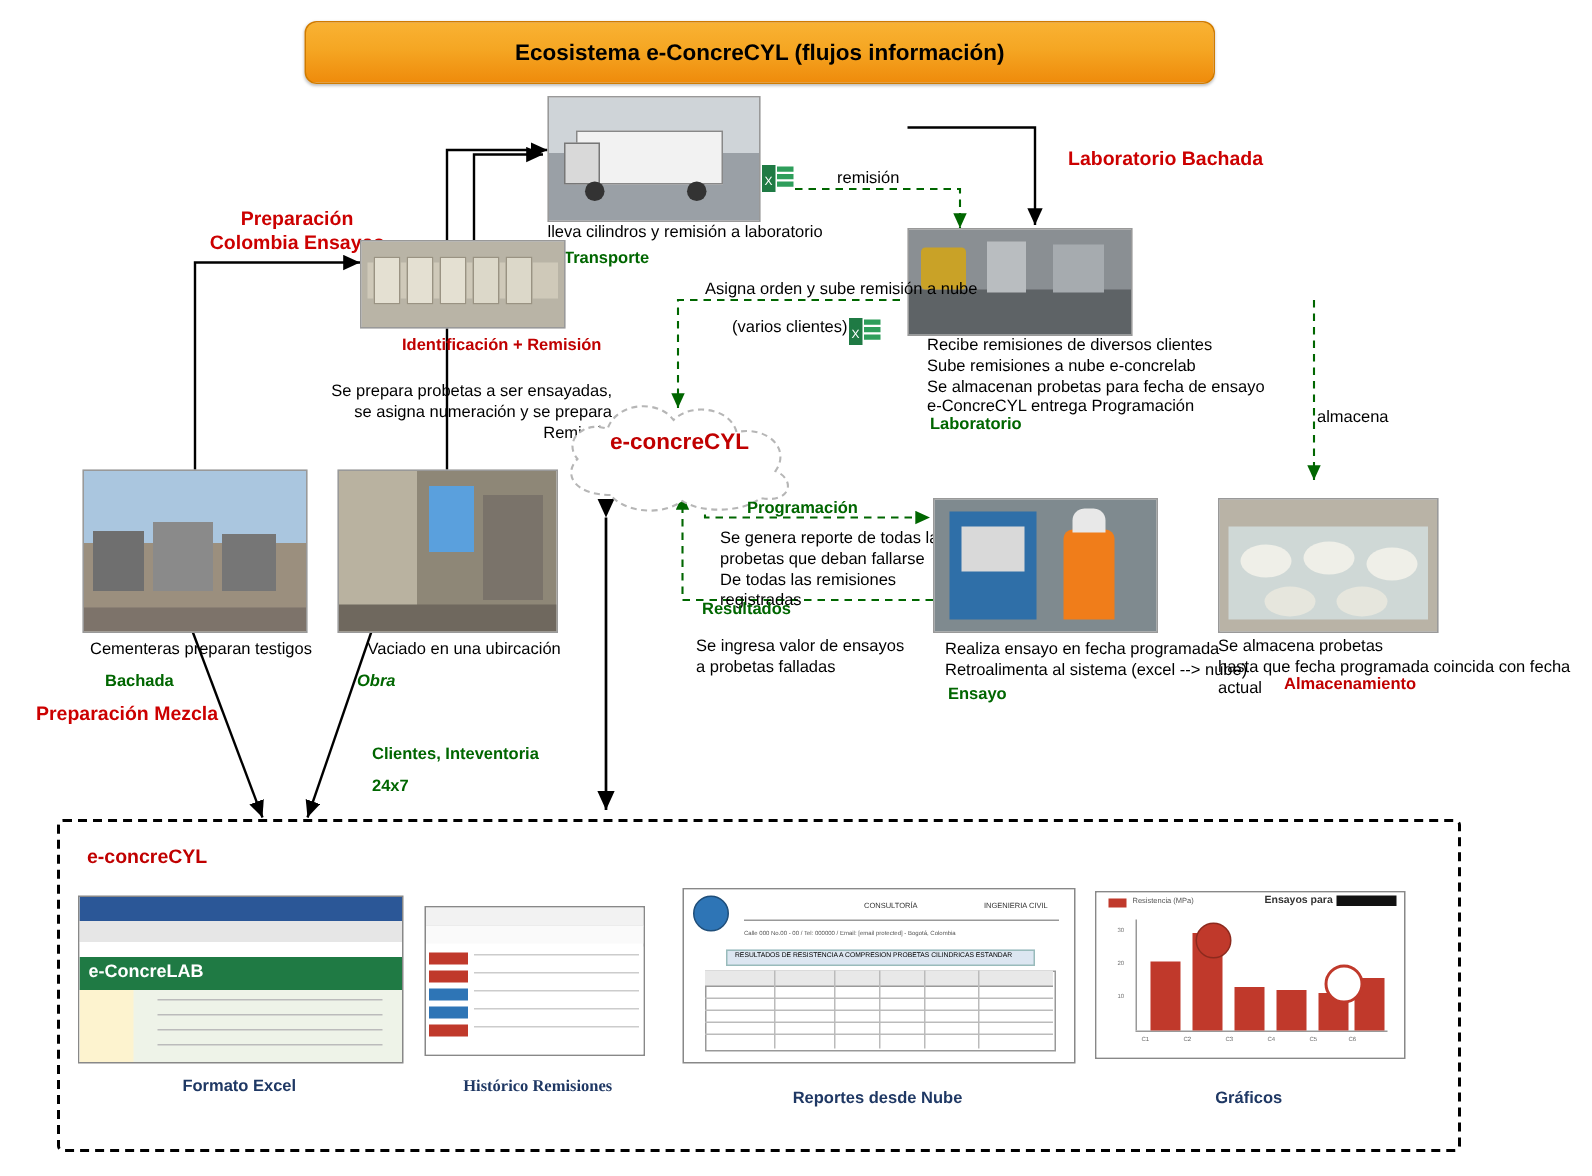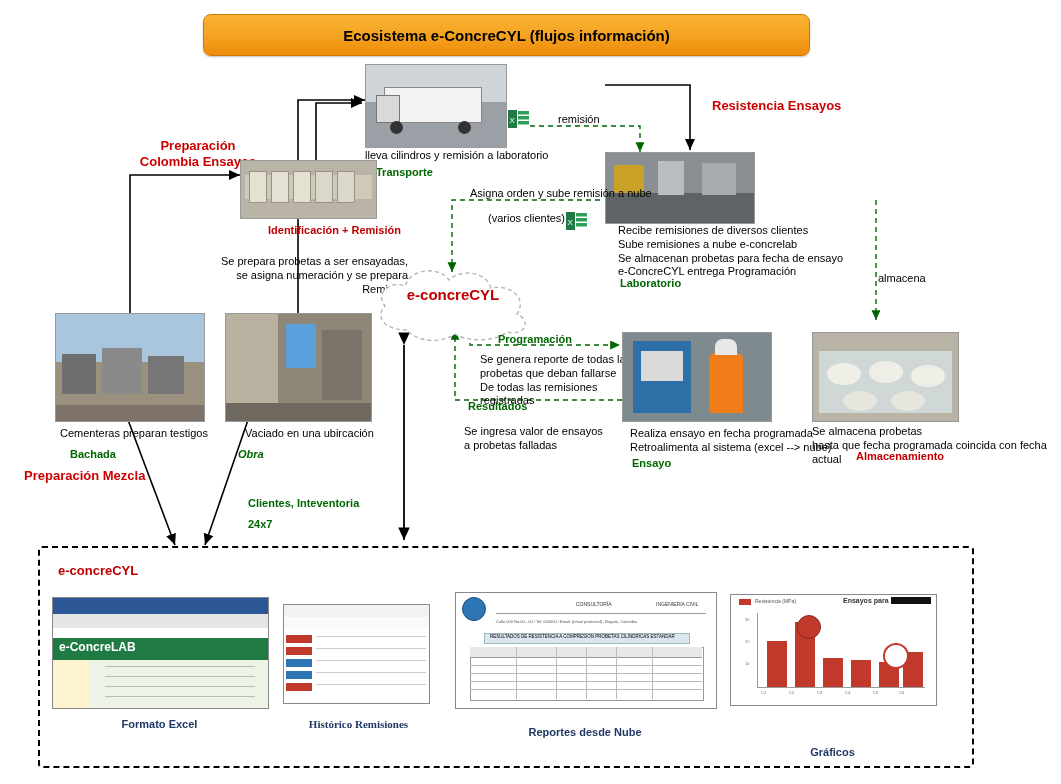--- a/index.html
+++ b/index.html
@@ -125,21 +125,21 @@
   <div class="abs" style="left:8px;top:10px;width:16px;height:30px;background:#e4e0d2;border:1px solid #9a9383;"></div>
   <div class="abs" style="left:30px;top:10px;width:16px;height:30px;background:#e4e0d2;border:1px solid #9a9383;"></div>
   <div class="abs" style="left:52px;top:10px;width:16px;height:30px;background:#e4e0d2;border:1px solid #9a9383;"></div>
   <div class="abs" style="left:74px;top:10px;width:16px;height:30px;background:#dcd8c9;border:1px solid #9a9383;"></div>
   <div class="abs" style="left:96px;top:10px;width:16px;height:30px;background:#dcd8c9;border:1px solid #9a9383;"></div>
 </div>
 <div class="lbl bold dkred" style="left:220px;top:224px;">Identificación + Remisión</div>
 <div class="lbl" style="left:188px;top:255px;width:220px;white-space:pre-line;text-align:right;">Se prepara probetas a ser ensayadas,
 se asigna numeración y se prepara Remisión</div>
 
-<div class="lbl bold red big" style="left:712px;top:98px;">Resistencia Ensayos</div>
+<div class="lbl bold red big" style="left:712px;top:98px;">Laboratorio Bachada</div>
 <div class="photo" style="left:605px;top:152px;width:148px;height:70px;">
   <div class="abs" style="left:0;top:0;width:148px;height:70px;background:#8a8f93;"></div>
   <div class="abs" style="left:0;top:40px;width:148px;height:30px;background:#5e6366;"></div>
   <div class="abs" style="left:8px;top:12px;width:30px;height:28px;background:#c9a227;border-radius:3px;"></div>
   <div class="abs" style="left:52px;top:8px;width:26px;height:34px;background:#b9bdc0;"></div>
   <div class="abs" style="left:96px;top:10px;width:34px;height:32px;background:#a6abaf;"></div>
 </div>
 <div class="lbl" style="left:618px;top:224px;width:260px;white-space:pre-line;">Recibe remisiones de diversos clientes
 Sube remisiones a nube e-concrelab
 Se almacenan probetas para fecha de ensayo
@@ -305,13 +305,13 @@
   <div class="abs" style="left:66px;top:20px;width:22px;height:22px;border-radius:50%;background:#c0392b;border:1px solid #8c2a1e;"></div>
   <div class="abs" style="left:152px;top:48px;width:22px;height:22px;border-radius:50%;background:#fff;border:2px solid #c0392b;"></div>
 
   <div class="abs" style="left:30px;top:95px;font-size:4px;color:#666;">C1</div>
   <div class="abs" style="left:58px;top:95px;font-size:4px;color:#666;">C2</div>
   <div class="abs" style="left:86px;top:95px;font-size:4px;color:#666;">C3</div>
   <div class="abs" style="left:114px;top:95px;font-size:4px;color:#666;">C4</div>
   <div class="abs" style="left:142px;top:95px;font-size:4px;color:#666;">C5</div>
   <div class="abs" style="left:168px;top:95px;font-size:4px;color:#666;">C6</div>
 </div>
-<div class="thumb-cap" style="left:730px;top:726px;width:205px;margin-top:20px;">Gráficos</div>
+<div class="thumb-cap" style="left:730px;top:726px;width:205px;">Gráficos</div>
 
 </body></html>

